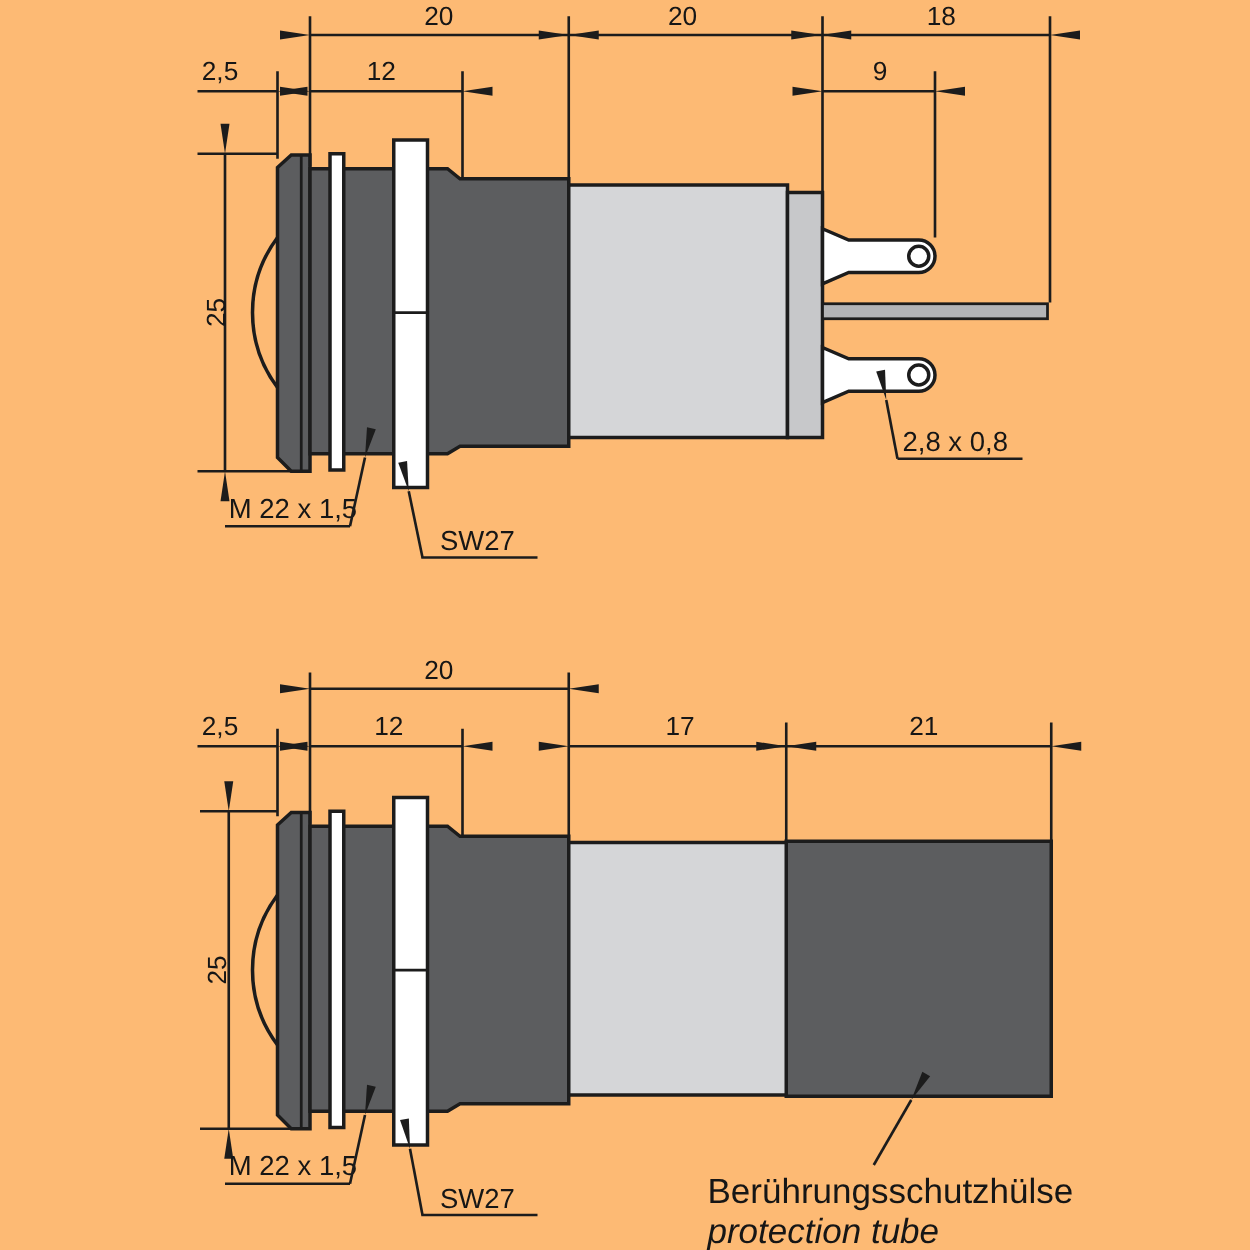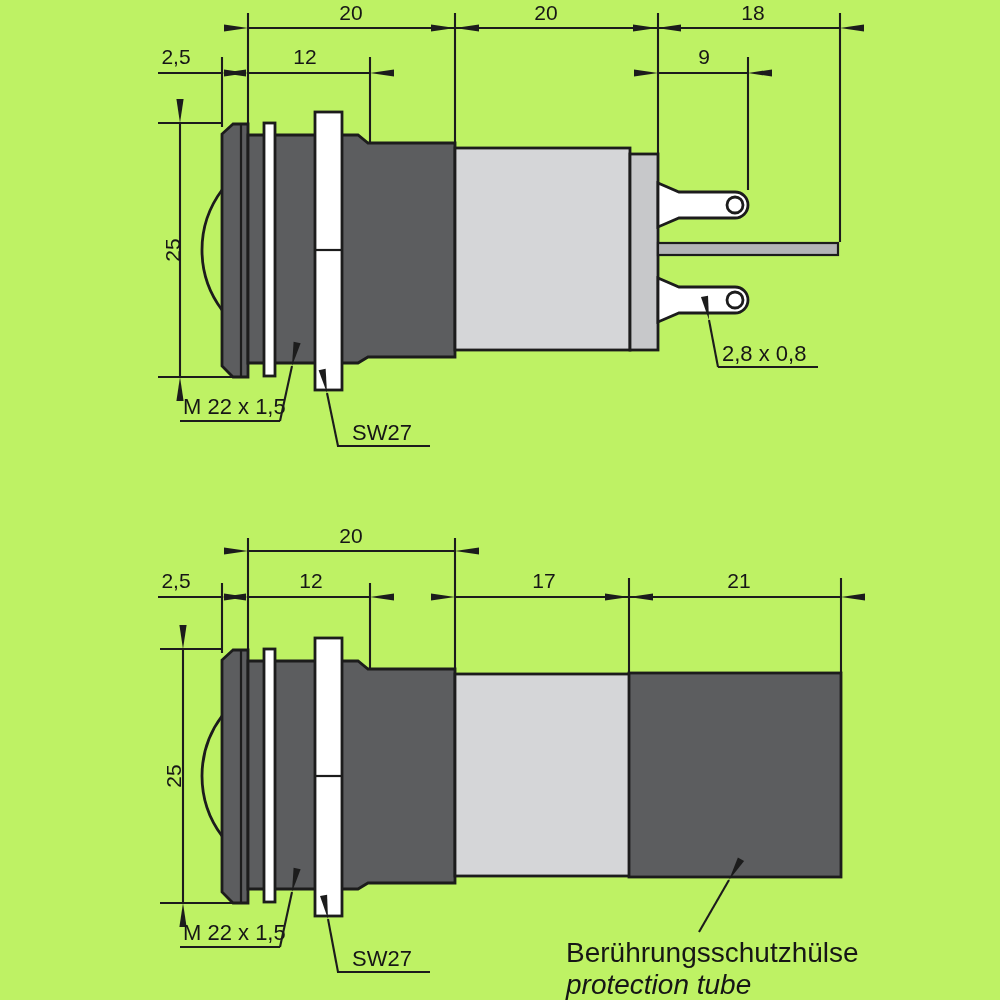--- a/index.html
+++ b/index.html
@@ -1,16 +1,16 @@
 <!DOCTYPE html>
 <html><head>
 <meta charset="utf-8">
 <style>
   html,body{margin:0;padding:0;background:#ffffff;}
-  .canvas{width:1000px;height:1000px;background:#bef264;position:relative;}
+  .canvas{width:1000px;height:1000px;background:#fdba74;position:relative;}
   svg text{font-family:"Liberation Sans",sans-serif;fill:#161616;}
   .t-dim{font-size:21px;}
   .t-label{font-size:22px;}
   .t-big{font-size:28px;}
   .t-big-i{font-size:28px;font-style:italic;}
   .part-dark{fill:#5c5d5f;stroke:#1c1c1c;stroke-width:2.8;stroke-linejoin:miter;}
   .part-light{fill:#d5d6d8;stroke:#1c1c1c;stroke-width:2.8;}
   .part-cap{fill:#c7c8ca;stroke:#1c1c1c;stroke-width:2.8;}
   .part-pin{fill:#b3b4b6;stroke:#1c1c1c;stroke-width:2.2;}
   .part-white{fill:#ffffff;stroke:#1c1c1c;stroke-width:2.8;}

